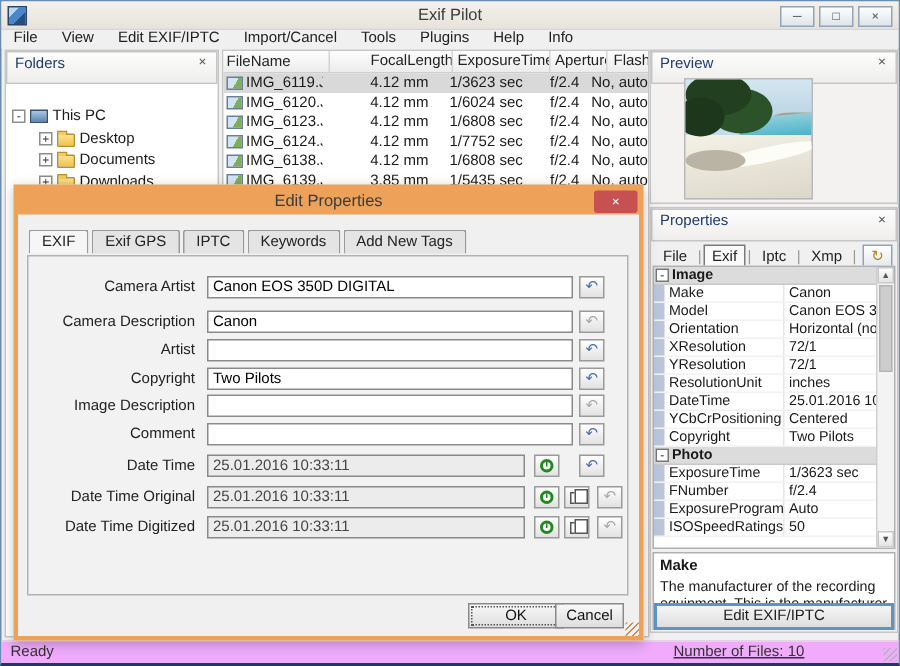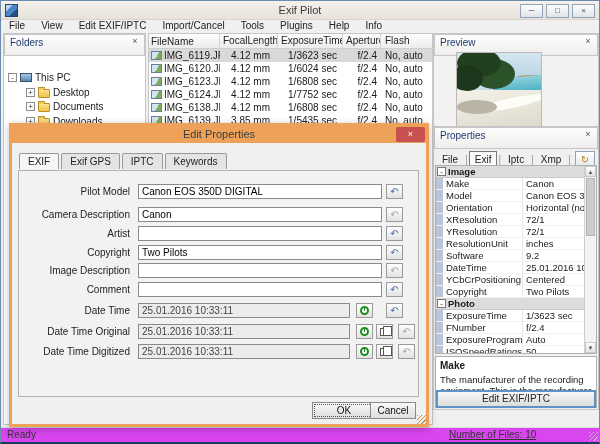--- a/index.html
+++ b/index.html
@@ -40,21 +40,21 @@
     border:1px solid #b8912f;border-bottom:none;border-radius:1px 1px 0 0;}
 
   
   .filelist{position:absolute;left:147px;top:32px;width:285px;height:392px;background:#fff;border:1px solid #c6c6c6;}
   .flhead{display:flex;height:15px;background:linear-gradient(#fdfdfd,#ececec);border-bottom:1px solid #cfcfcf;
     font-size:10px;color:#222;justify-content:center;}
   .flh{border-right:1px solid #d4d4d4;padding:1px 3px;white-space:nowrap;overflow:hidden;}
   .flrow{display:flex;height:13px;font-size:10px;align-items:center;white-space:nowrap;}
   .flrow.sel{background:#d9d9d9;}
   .c-name{width:71px;display:flex;align-items:center;gap:2px;padding-left:2px;overflow:hidden;}
-  .c-foc{width:58px;text-align:right;padding-right:8px;}
+  .c-foc{width:58px;text-align:right;padding-right:8px;margin-left:24px;}
   .c-exp{width:65px;text-align:right;padding-right:6px;}
   .c-ap{width:38px;text-align:right;padding-right:4px;}
   .c-fl{flex:1;padding-left:4px;}
   .ic-img{width:11px;height:9px;border:1px solid #6a7f9a;flex:none;
     background:linear-gradient(120deg,#d3e5f3 55%,#7fae5a 55%);}
 
   
   .preview{position:absolute;left:432px;top:32px;width:166px;height:103px;background:#f3f2f0;border:1px solid #c6c6c6;}
   .photo{position:absolute;left:22px;top:18px;width:86px;height:81px;background:#c6dcea;overflow:hidden;border:1px solid #b9b9b9;}
   .ph-sky{position:absolute;top:0;left:0;right:0;height:30px;background:linear-gradient(#d4e6f0,#b5d2e2);}
@@ -64,21 +64,21 @@
   .ph-sand{position:absolute;bottom:0;left:0;right:0;height:42px;background:linear-gradient(170deg,#f4f1e8,#dcd7c9);}
   .ph-foam{position:absolute;right:-6px;bottom:24px;width:70px;height:10px;background:#fdfdf8;
     transform:rotate(-12deg);border-radius:50%;}
   .ph-t1,.ph-t2,.ph-t3{position:absolute;border-radius:50%;}
   .ph-t1{left:0;top:-4px;width:44px;height:28px;background:#22401f;}
   .ph-t2{left:16px;top:6px;width:42px;height:30px;background:#2c522a;}
   .ph-t3{left:-6px;top:12px;width:32px;height:26px;background:#1c371b;}
   .ph-shadow{position:absolute;left:0;bottom:18px;width:40px;height:14px;background:#b9b4a4;border-radius:50%;}
 
   
-  .props{position:absolute;left:432px;top:125px;width:166px;height:284px;background:#f0f0f0;border:1px solid #c6c6c6;}
+  .props{position:absolute;left:432px;top:137px;width:166px;height:284px;background:#f0f0f0;border:1px solid #c6c6c6;}
   .ptabs{display:flex;align-items:center;height:21px;font-size:10px;padding:0 2px;position:relative;}
   .ptab{padding:2px 5px;border:1px solid transparent;color:#222;}
   .ptab.active{border-color:#7a7a7a;background:#fafafa;}
   .psep{color:#999;margin:0 1px;}
   .refresh-btn{position:absolute;right:3px;top:2px;width:20px;height:17px;border:1px solid #8fa3b8;
     background:linear-gradient(#fff,#e2e6ec);text-align:center;font-size:10px;line-height:15px;color:#b8860b;}
   .pgrid{position:absolute;left:1px;right:1px;top:38px;height:189px;background:#fff;border:1px solid #b0b0b0;
     overflow:hidden;}
   .prow{display:flex;height:12px;font-size:9.5px;line-height:12px;border-bottom:1px solid #f2f2f2;white-space:nowrap;}
   .prow .gut{width:7px;background:#bac5da;flex:none;}
@@ -92,21 +92,21 @@
     border:1px solid #c9c9c9;}
   .sarr.dn{position:absolute;bottom:0;left:0;right:0;}
   .sthumb{position:absolute;left:1px;right:1px;top:12px;height:58px;background:#cdcdcd;border:1px solid #b4b4b4;}
   .pdesc{position:absolute;left:1px;right:1px;top:229px;bottom:1px;background:#fff;border:1px solid #b0b0b0;
     padding:3px 4px;font-size:9.5px;overflow:hidden;}
   .pdesc .dh{font-weight:bold;font-size:10px;margin-bottom:3px;}
   .edit-btn{position:absolute;left:2px;right:2px;bottom:1px;height:18px;border:2px solid #5e93c4;
     background:linear-gradient(#f6f6f6,#dedede);font-size:10px;text-align:center;line-height:14px;color:#222;}
 
   
-  .statusbar{position:absolute;left:0;top:426px;width:598px;height:15px;background:#d946ef;
+  .statusbar{position:absolute;left:0;top:426px;width:598px;height:15px;background:#f0abfc;
     border-top:1px solid #dadada;font-size:10px;color:#333;}
   .st-left{position:absolute;left:6px;top:1px;}
   .st-right{position:absolute;left:448px;top:1px;text-decoration:underline;}
   .grip{position:absolute;right:1px;bottom:1px;width:9px;height:9px;
     background:repeating-linear-gradient(135deg,#b5b5b5 0 1px,transparent 1px 3px);}
 
   
   .dialog{position:absolute;left:8px;top:122px;width:420px;height:304px;background:#f0f0f0;
     border:3px solid #eda159;z-index:10;box-shadow:0 2px 8px rgba(0,0,0,.25);}
   .dlg-title{position:absolute;top:0;left:0;right:0;height:17px;background:#eda159;text-align:center;
@@ -336,25 +336,20 @@
           <span class="pname">YResolution</span>
           <span class="pval">72/1</span>
         </div>
       <div class="prow">
           <span class="gut"></span>
           <span class="pname">ResolutionUnit</span>
           <span class="pval">inches</span>
         </div>
       <div class="prow">
           <span class="gut"></span>
-          <span class="pname">Software</span>
-          <span class="pval">9.2</span>
-        </div>
-      <div class="prow">
-          <span class="gut"></span>
           <span class="pname">DateTime</span>
           <span class="pval">25.01.2016 10:3...</span>
         </div>
       <div class="prow">
           <span class="gut"></span>
           <span class="pname">YCbCrPositioning</span>
           <span class="pval">Centered</span>
         </div>
       <div class="prow">
           <span class="gut"></span>
@@ -407,25 +402,26 @@
 
   <div class="dialog">
     <div class="dlg-title">Edit Properties</div>
     <div class="dlg-close">×</div>
 
     <div class="dtabs">
       <span class="dtab active">EXIF</span>
       <span class="dtab">Exif GPS</span>
       <span class="dtab">IPTC</span>
       <span class="dtab">Keywords</span>
+      <span class="dtab">Add New Tags</span>
     </div>
     <div class="dlg-page"></div>
 
     <div class="frow" style="top:58px;">
-      <span class="flabel">Pilot Model</span>
+      <span class="flabel">Camera Artist</span>
       <input class="ftext" value="Canon EOS 350D DIGITAL" style="">
       <span class="fbtn" style="left:368px;">↶</span>
     </div>
     <div class="frow" style="top:81px;">
       <span class="flabel">Camera Description</span>
       <input class="ftext" value="Canon" style="">
       <span class="fbtn dis" style="left:368px;">↶</span>
     </div>
     <div class="frow" style="top:100px;">
       <span class="flabel">Artist</span>

